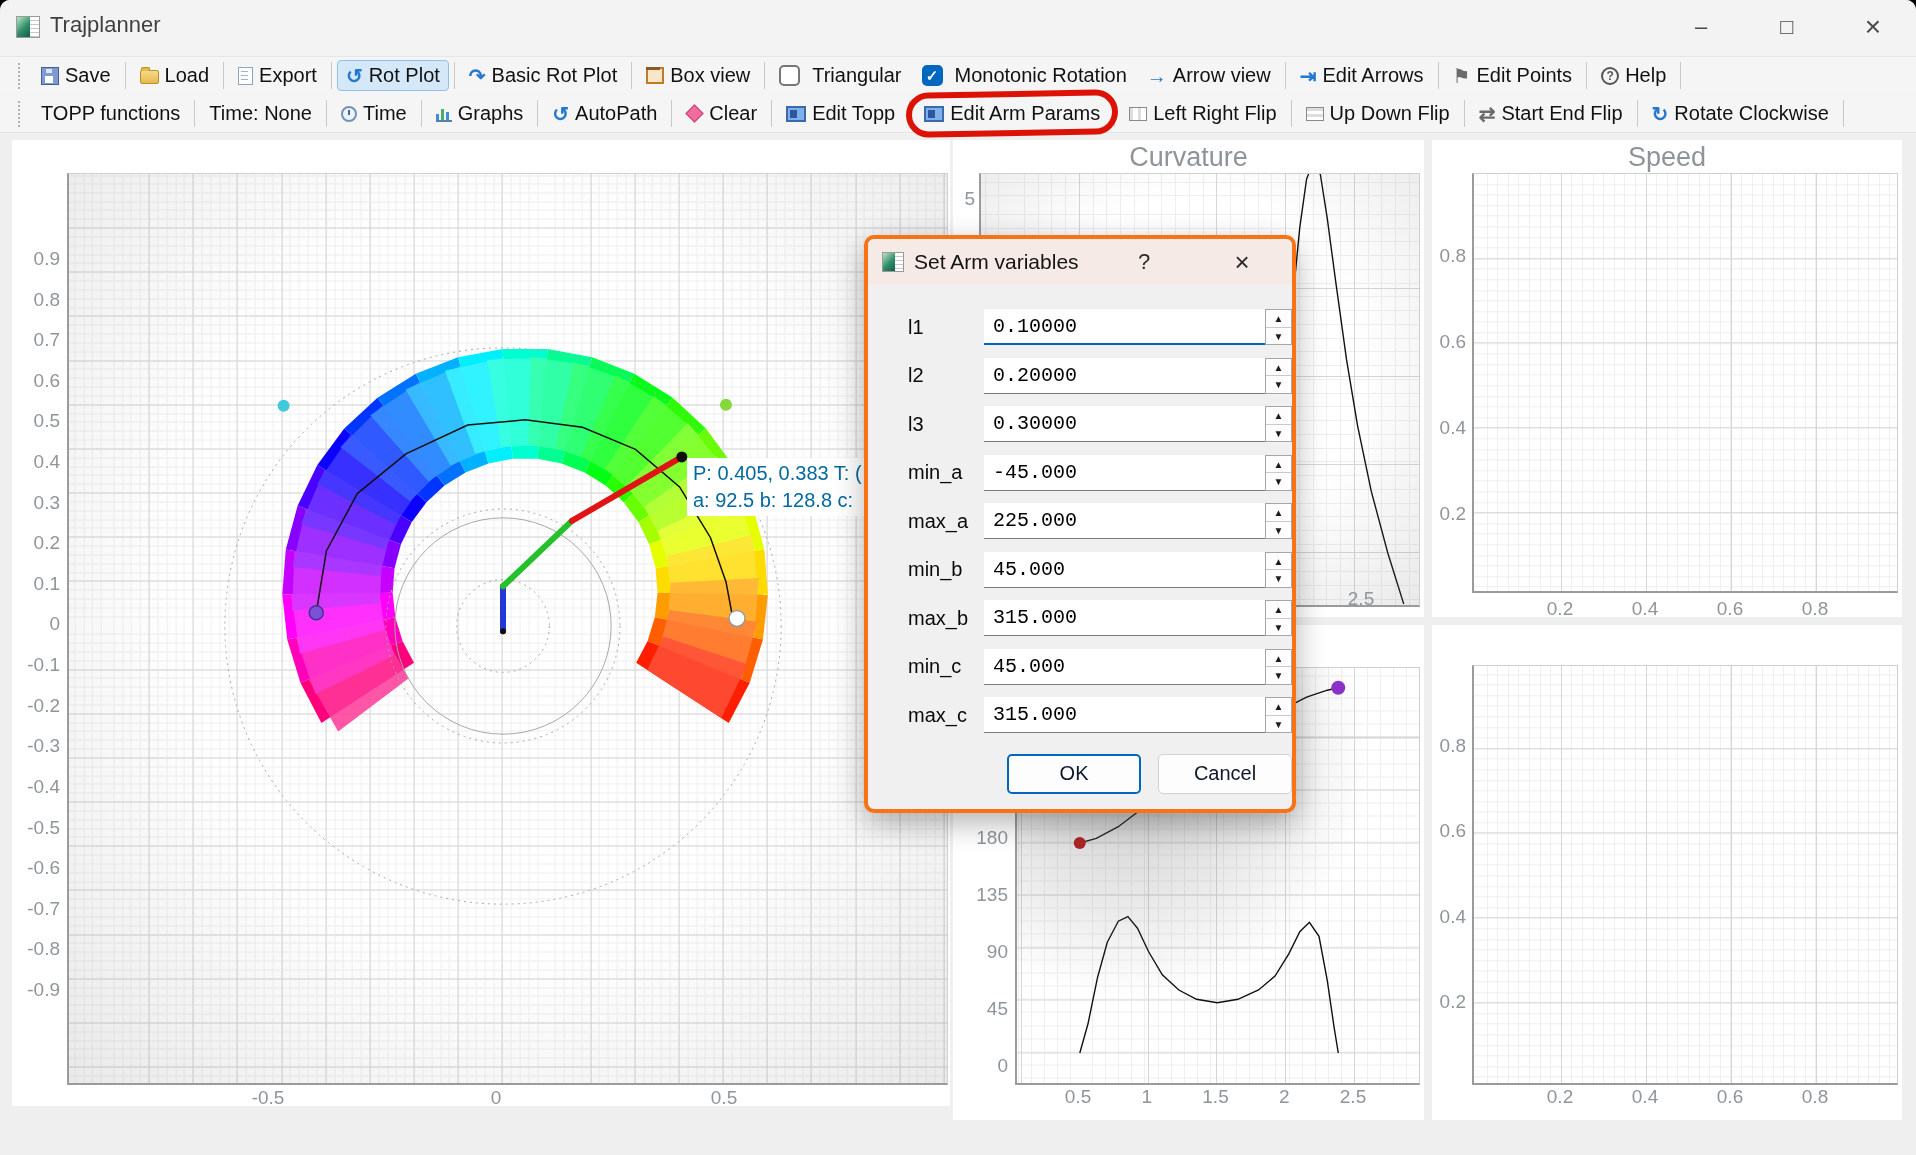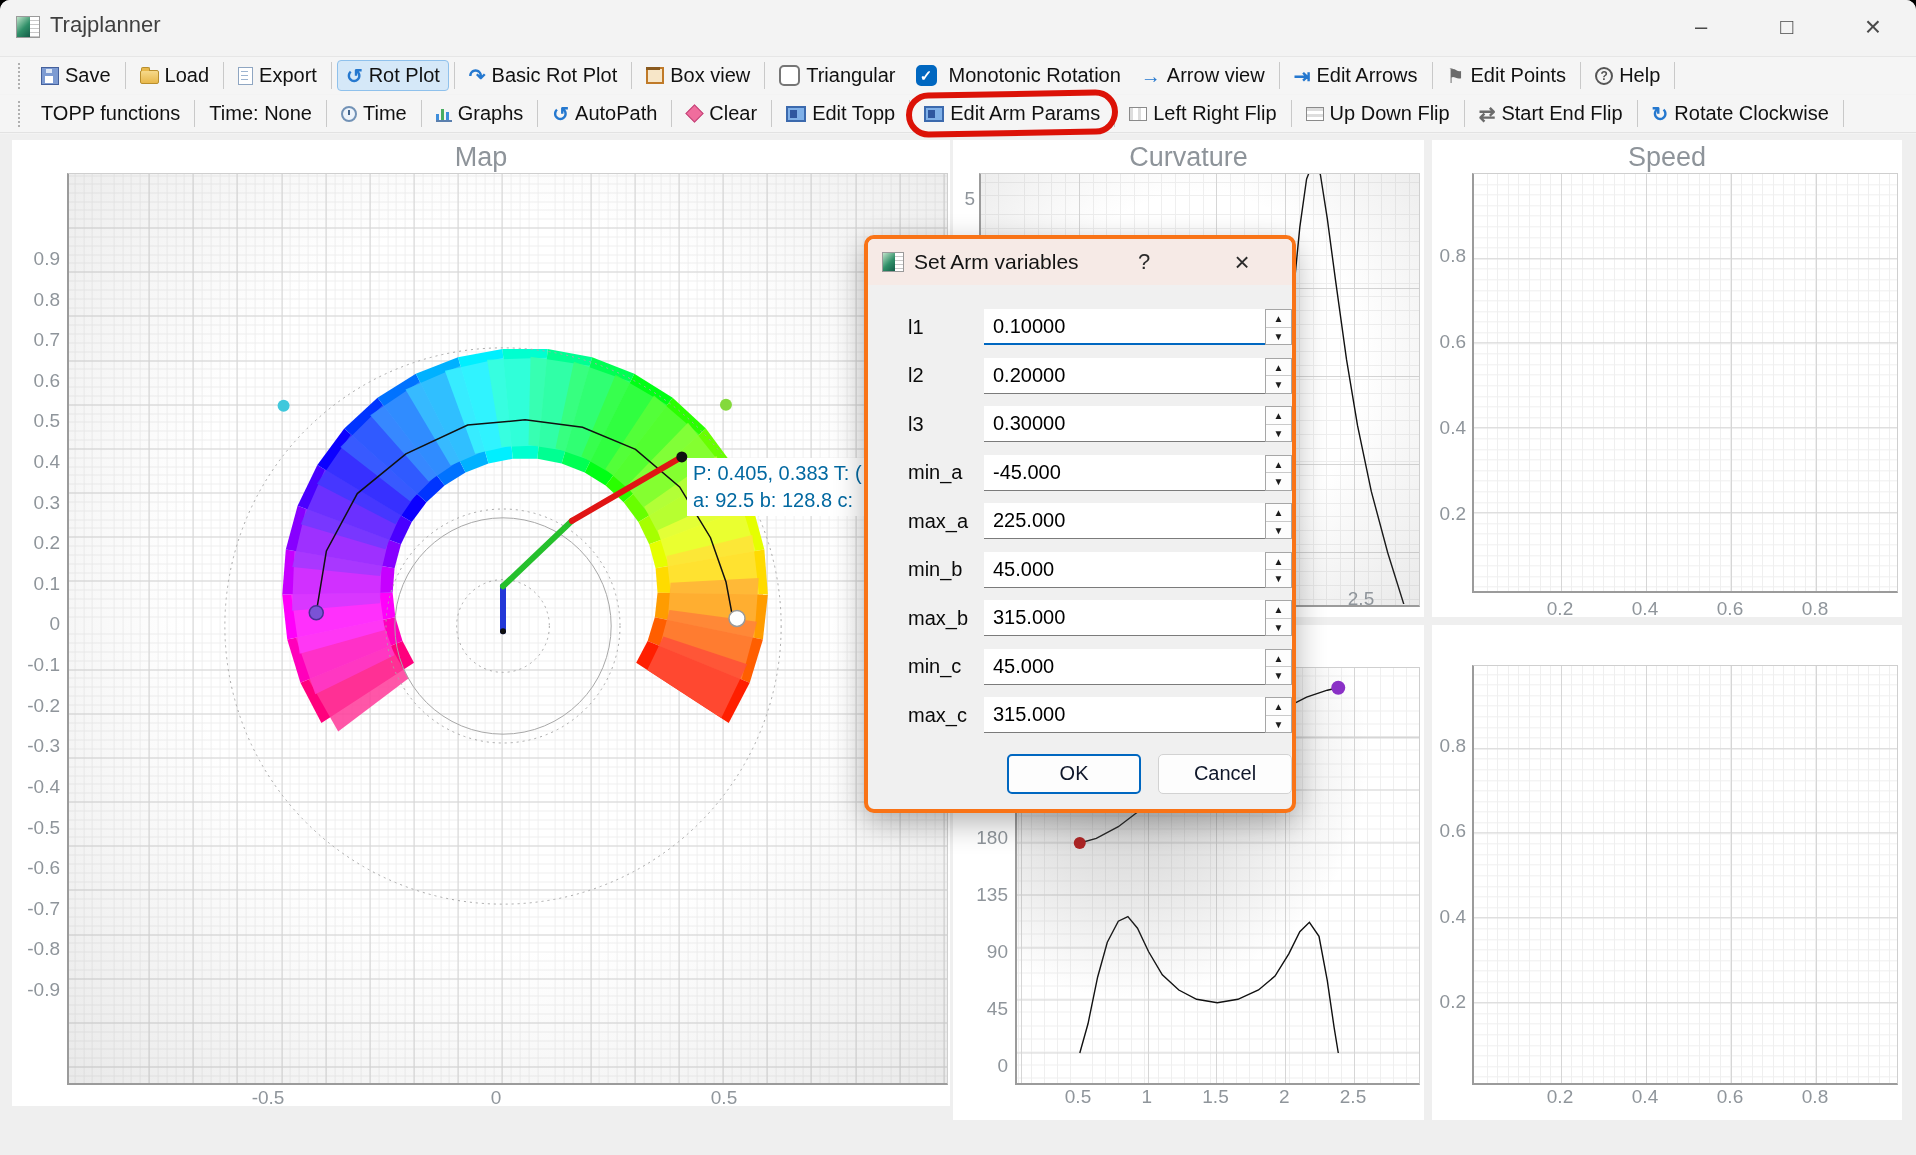--- a/index.html
+++ b/index.html
@@ -82,21 +82,21 @@
   .dlg-icon{margin-left:14px;width:20px;height:18px;display:flex;border:1px solid #9a9a9a;background:#fff;}
   .dlg-icon .ai-l{width:60%;background:linear-gradient(135deg,#bfe3c9 0%,#2f8f68 55%,#145c48 100%);}
   .dlg-icon .ai-r{width:40%;background:repeating-linear-gradient(#fff 0 3px,#c8c8c8 3px 4px);}
   .dlg-tb-btn{position:absolute;top:0;width:56px;height:46px;display:flex;align-items:center;justify-content:center;font-size:22px;color:#2b2b2b;}
   #dialog-help{right:120px;} #dialog-close{right:22px;font-size:26px;}
   #dialog-body{padding:18px 0 0 40px;}
   .field-row{display:flex;align-items:center;height:48.5px;}
   .field-label{width:76px;font-size:20px;color:#0a0a0a;}
   .spinbox{display:flex;width:308px;height:36px;}
   .spin-input{flex:1;height:100%;border:none;outline:none;background:#fff;border-bottom:1px solid #7b7b7b;
-      font-family:Liberation Sans, sans-serif;font-size:20px;padding:0 0 0 9px;color:#000;box-sizing:border-box;}
+      font-family:Liberation Mono, monospace;font-size:20px;padding:0 0 0 9px;color:#000;box-sizing:border-box;}
   .spinbox.focused .spin-input{border-bottom:2px solid #0067c0;}
   .spin-btns{width:27px;display:flex;flex-direction:column;border:1px solid #a6a6a6;box-sizing:border-box;background:#fdfdfd;}
   .spin-btns span{flex:1;display:flex;align-items:center;justify-content:center;font-size:10px;color:#1c1c1c;}
   .spin-btns span:first-child{border-bottom:1px solid #c9c9c9;}
   #dialog-buttons{display:flex;gap:17px;margin:14px 0 0 99px;}
   .dlg-btn{width:144px;height:40px;background:#fdfdfd;border:1px solid #d2d2d2;border-radius:5px;
       font-family:"Liberation Sans",sans-serif;font-size:20px;color:#0f172a;}
   .dlg-btn.default{border:2px solid #0067c0;}
 </style>
 </head>
@@ -144,21 +144,21 @@
         <span>Basic Rot Plot</span>
       </div>
     <div class="tb-sep"></div>
     <div class="tb-btn">
         <span class="ic-box"></span>
         <span>Box view</span>
       </div>
     <div class="tb-sep"></div>
     <div class="tb-btn">
         <span class="checkbox"></span>
-        <span style="margin-left:0;">Triangular</span>
+        <span style="margin-left:6px;">Triangular</span>
       </div>
     <div class="tb-btn">
         <span class="checkbox checked">✓</span>
         <span style="margin-left:6px;">Monotonic Rotation</span>
       </div>
     <div class="tb-btn">
         <span class="glyph blue">→</span>
         <span>Arrow view</span>
       </div>
     <div class="tb-sep"></div>
@@ -242,21 +242,20 @@
     <div class="tb-btn">
         <span class="glyph blue">↻</span>
         <span>Rotate Clockwise</span>
       </div>
     <div class="tb-sep"></div>
   </div>
 
   <div id="main">
 
     <div class="panel" style="left:12px;top:6px;width:938px;height:966px;">
-      <div class="plot-title">Map</div>
       <div class="plot-area grid vignette" style="left:55px;top:33px;width:881px;height:912px;--mn:8.83px;--mjx:44.15px;--mjy:44.15px;background-position:36.6px 0,0 10.5px,36.6px 0,0 10.5px;">
         <svg id="svg-map" width="877" height="908">
             <polygon points="344.9930832756286,488.8174401877403 252.42481933865238,548.931973677524 231.41794282998544,508.83849005224 333.5347869981739,466.9482673012218" fill="hsl(330.6521739130435,100%,50%)"></polygon>
             <polygon points="339.71779936365965,504.3614397981376 269.19828382648365,557.5017063424634 239.5872903634405,505.4872722321585 321.2807656979912,471.975094031344" fill="hsl(330.6521739130435,100%,61%)" opacity="0.85"></polygon>
             <polygon points="333.5347869981739,466.9482673012218 231.41794282998544,508.83849005224 218.21705308139127,465.5428459329205 326.33430168075887,443.3324614179566" fill="hsl(315.95652173913044,100%,50%)"></polygon>
             <polygon points="325.46630845299285,481.2431684273529 246.3095256972309,520.3723614136273 226.8664329693407,463.7660151717234 313.3602318488348,445.99770755975226" fill="hsl(315.95652173913044,100%,61%)" opacity="0.85"></polygon>
             <polygon points="326.33430168075887,443.3324614179566 218.21705308139127,465.5428459329205 213.2808313018948,420.5494019170983 323.6418170737608,418.7905828638718" fill="hsl(301.2608695652174,100%,50%)"></polygon>
             <polygon points="315.75297774886167,455.8815700750752 230.70932789968688,479.6400973933026 222.1097101636441,420.40869639284017 310.39849878113694,419.001641150259" fill="hsl(301.2608695652174,100%,61%)" opacity="0.85"></polygon>
             <polygon points="323.6418170737608,418.7905828638718 213.2808313018948,420.5494019170983 216.78079261032167,375.42151075541386 325.5508868783573,394.175369502953" fill="hsl(286.5652173913044,100%,50%)"></polygon>
             <polygon points="310.915308916372,429.1578647815118 222.93973856265805,436.7202070733372 225.48240015176452,376.921819455217 312.498475566193,391.92490645324835" fill="hsl(286.5652173913044,100%,61%)" opacity="0.85"></polygon>

